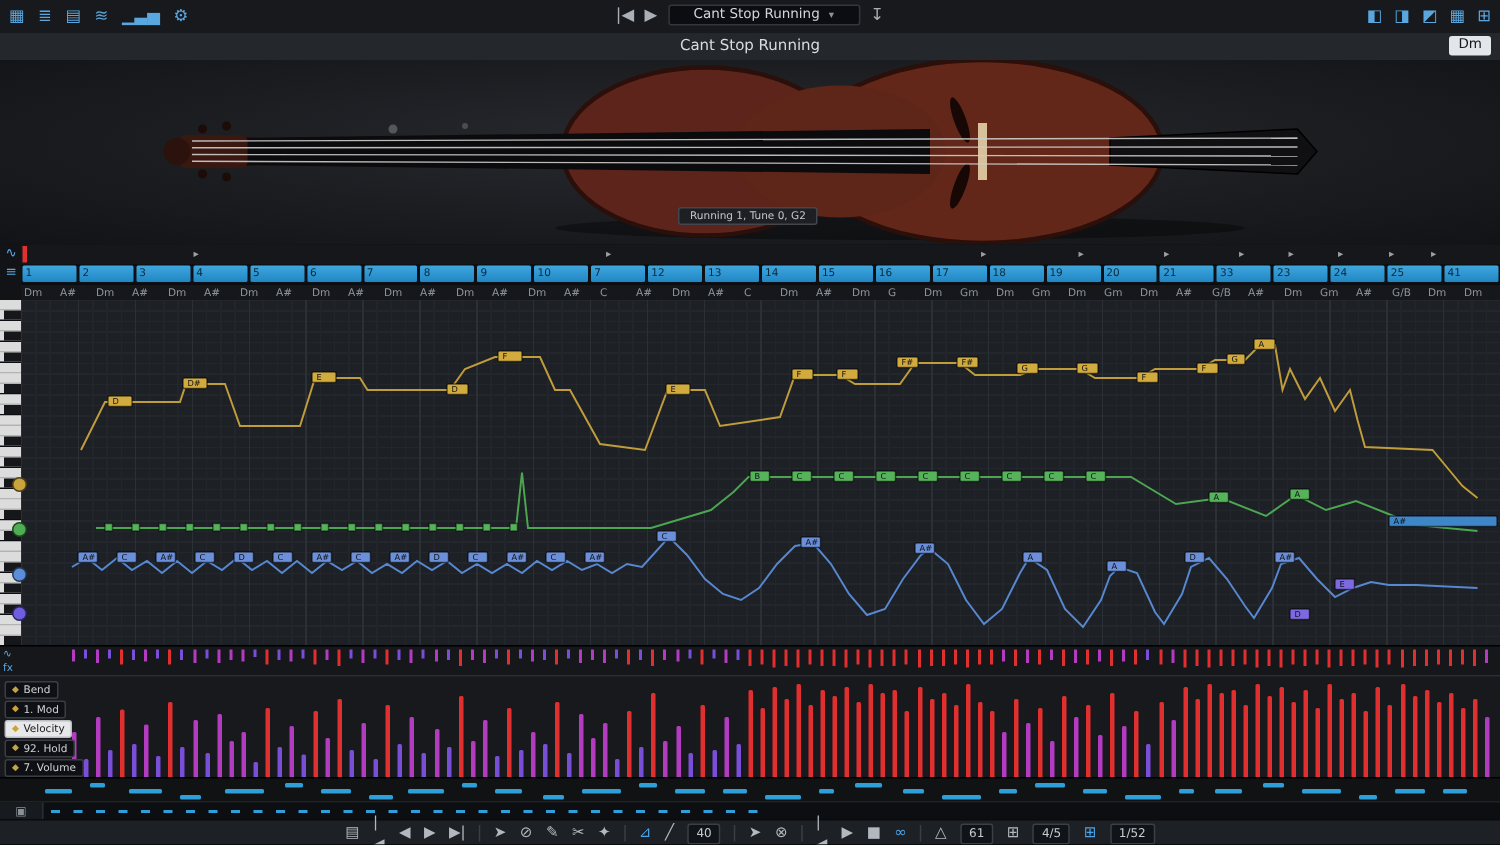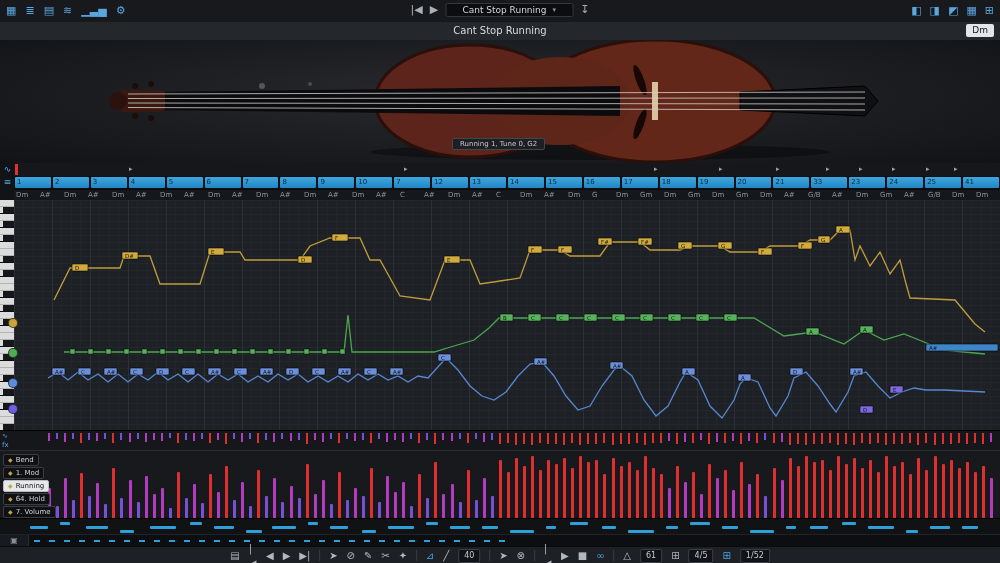--- a/index.html
+++ b/index.html
@@ -803,25 +803,25 @@
       <div class="lanelabel" style="top: 3px;">
         <span class="dia">◆</span>
         <span>Bend</span>
       </div>
       <div class="lanelabel" style="top: 16px;">
         <span class="dia">◆</span>
         <span>1. Mod</span>
       </div>
       <div class="lanelabel selected" style="top: 29px;">
         <span class="dia">◆</span>
-        <span>Running</span>
+        <span>Velocity</span>
       </div>
       <div class="lanelabel" style="top: 42px;">
         <span class="dia">◆</span>
-        <span>64. Hold</span>
+        <span>92. Hold</span>
       </div>
       <div class="lanelabel" style="top: 55px;">
         <span class="dia">◆</span>
         <span>7. Volume</span>
       </div>
     </div>
 
   <div class="overview">
       <div class="oseg" style="left: 30px; width: 18px; top: 7px;"></div>
       <div class="oseg" style="left: 60px; width: 10px; top: 3px;"></div>

